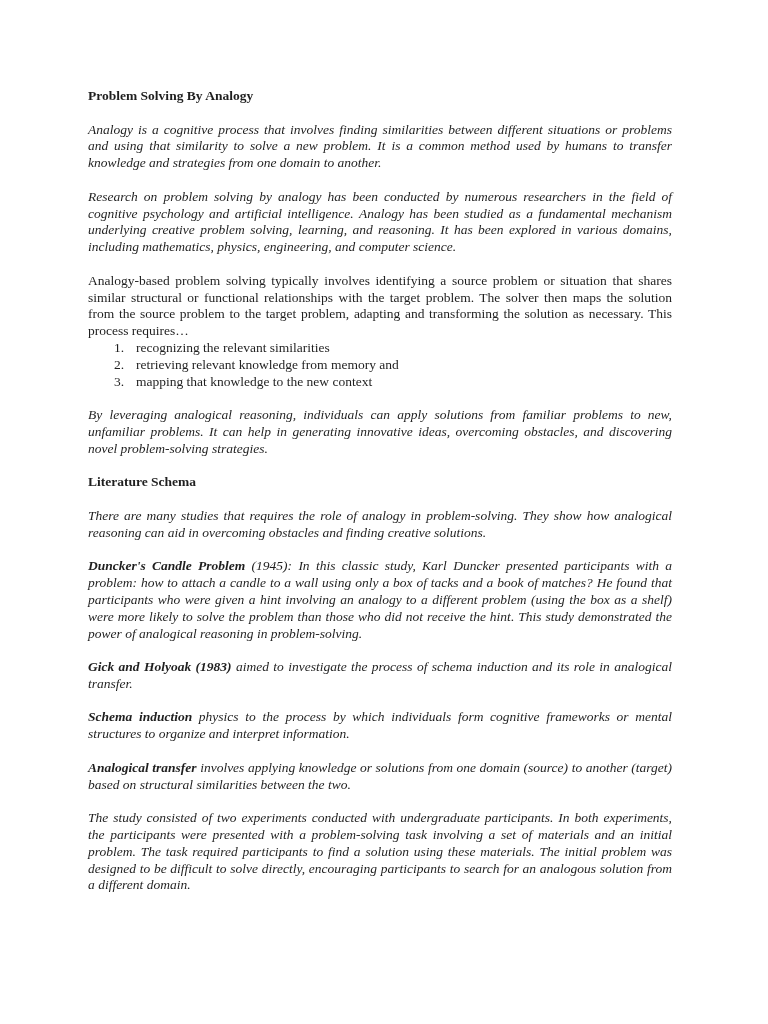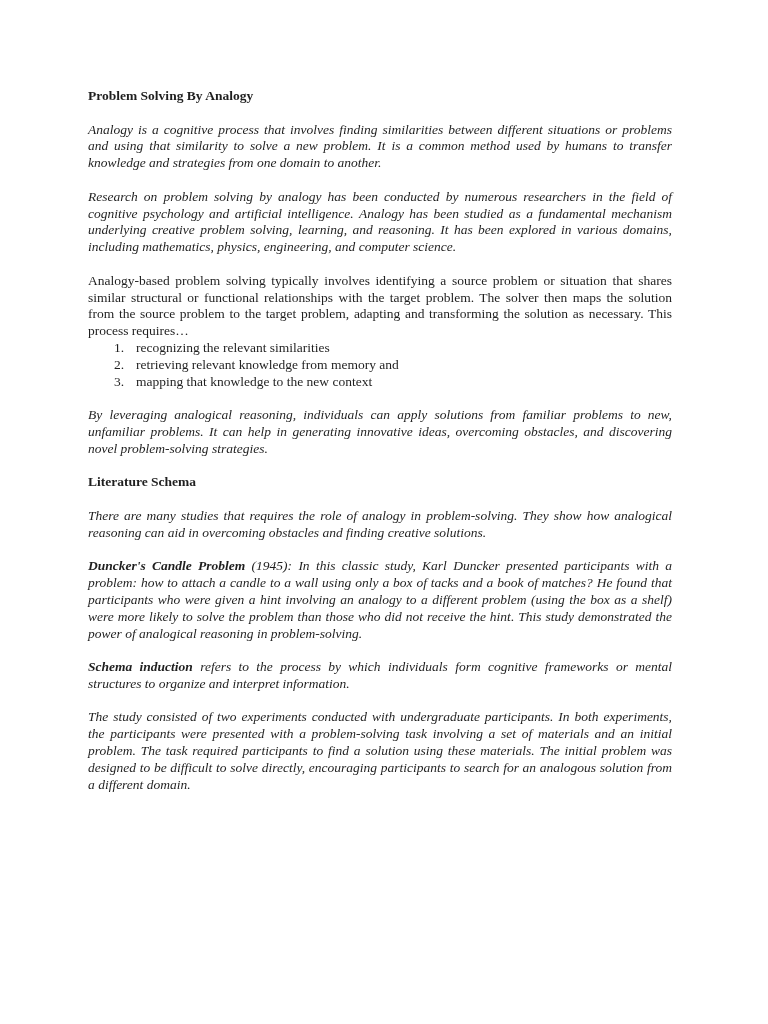--- a/index.html
+++ b/index.html
@@ -90,20 +90,22 @@
     </div>
 
     <p class="para">By leveraging analogical reasoning, individuals can apply solutions from familiar problems to new, unfamiliar problems. It can help in generating innovative ideas, overcoming obstacles, and discovering novel problem-solving strategies.</p>
 
     <p class="heading">Literature Schema</p>
 
     <p class="para">There are many studies that requires the role of analogy in problem-solving. They show how analogical reasoning can aid in overcoming obstacles and finding creative solutions.</p>
 
     <p class="para"><span class="lead">Duncker's Candle Problem</span><span> (1945): In this classic study, Karl Duncker presented participants with a problem: how to attach a candle to a wall using only a box of tacks and a book of matches? He found that participants who were given a hint involving an analogy to a different problem (using the box as a shelf) were more likely to solve the problem than those who did not receive the hint. This study demonstrated the power of analogical reasoning in problem-solving.</span></p>
 
+    <p class="para"><span class="lead">Gick and Holyoak (1983)</span><span> aimed to investigate the process of schema induction and its role in analogical transfer.</span></p>
 
-    <p class="para"><span class="lead">Schema induction</span><span> refers to the process by which individuals form cognitive frameworks or mental structures to organize and interpret information.</span></p>
+    <p class="para"><span class="lead">Schema induction</span><span> physics to the process by which individuals form cognitive frameworks or mental structures to organize and interpret information.</span></p>
 
+    <p class="para"><span class="lead">Analogical transfer</span><span> involves applying knowledge or solutions from one domain (source) to another (target) based on structural similarities between the two.</span></p>
 
     <p class="para">The study consisted of two experiments conducted with undergraduate participants. In both experiments, the participants were presented with a problem-solving task involving a set of materials and an initial problem. The task required participants to find a solution using these materials. The initial problem was designed to be difficult to solve directly, encouraging participants to search for an analogous solution from a different domain.</p>
 
   </div>
 </div>
 
 </body></html>

